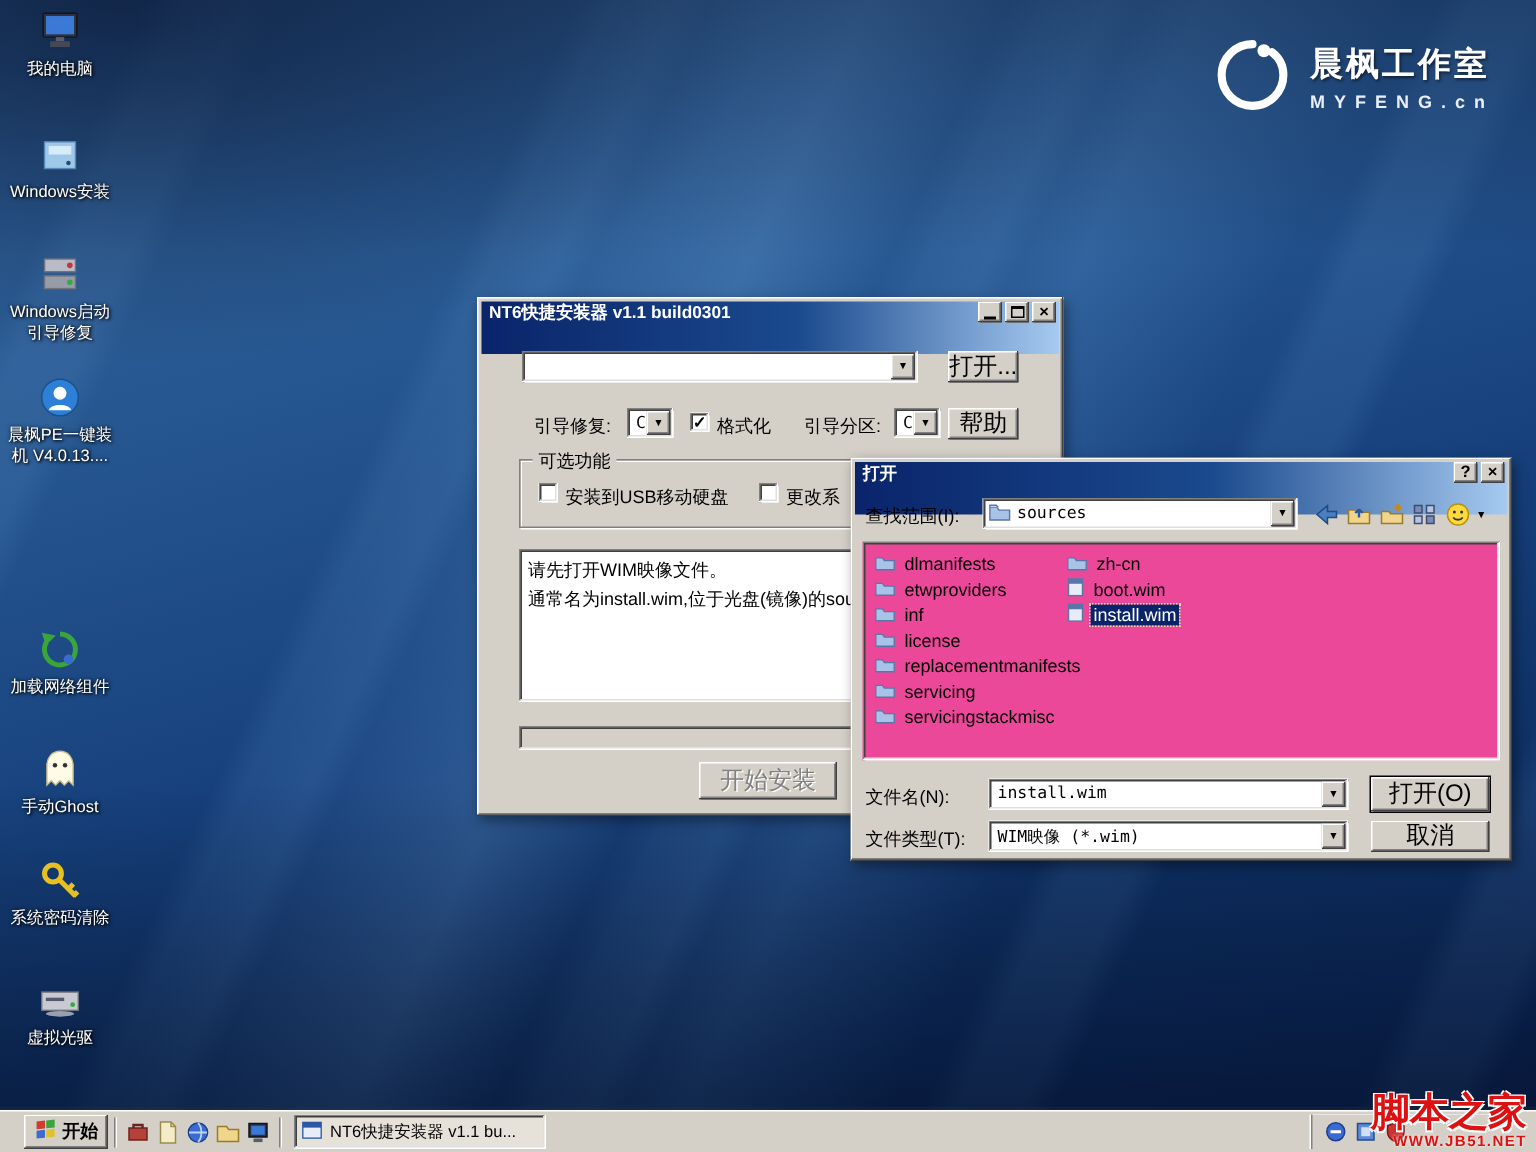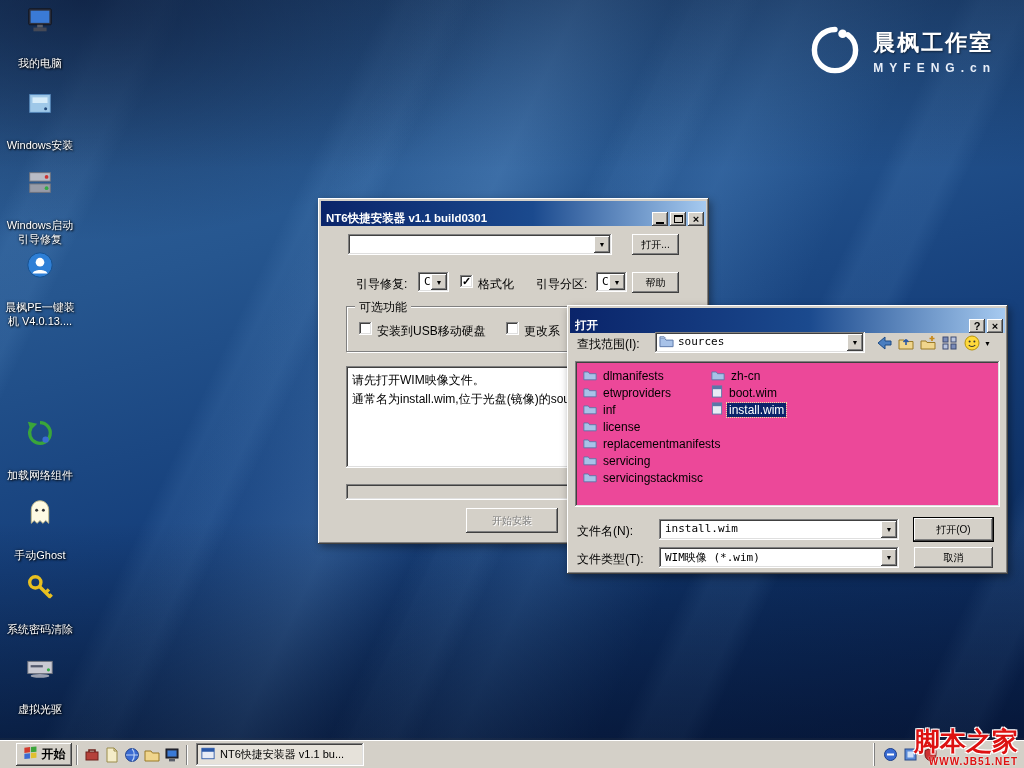--- a/index.html
+++ b/index.html
@@ -10,46 +10,46 @@
     position:relative; width:1024px; height:768px; overflow:hidden;
     background:
       radial-gradient(ellipse 60% 45% at 8% 0%, rgba(4,14,42,.55), transparent 70%),
       linear-gradient(180deg, rgba(4,12,36,.38) 0%, transparent 22%, transparent 68%, rgba(3,10,30,.55) 100%),
       repeating-linear-gradient(115deg, transparent 0 90px, rgba(130,185,240,.10) 110px 150px, transparent 170px 260px),
       linear-gradient(115deg, transparent 30%, rgba(140,195,250,.22) 42%, transparent 50%, rgba(120,180,240,.18) 58%, transparent 68%),
       linear-gradient(165deg, #35689f 0%, #26568f 30%, #16407c 55%, #0e3064 75%, #092251 100%);
   }
 
   
-  .dicon { position:absolute; left:2px; width:76px; display:flex; flex-direction:column; align-items:center; gap:20px; cursor:pointer; }
+  .dicon { position:absolute; left:2px; width:76px; display:flex; flex-direction:column; align-items:center; gap:3px; cursor:pointer; }
   .dicon .ig { width:30px; height:30px; }
   .dlabel { color:#fff; font-size:11px; text-align:center; white-space:pre-line; line-height:1.3;
             text-shadow:1px 1px 2px #000, 0 0 3px rgba(0,0,0,.8); }
 
   
   .logo { position:absolute; top:24px; right:28px; display:flex; align-items:center; gap:12px; }
   .logo-txt { display:flex; flex-direction:column; }
   .logo-title { color:#fff; font-size:22px; font-weight:bold; letter-spacing:2px; text-shadow:1px 1px 2px rgba(0,0,0,.5); }
   .logo-sub { color:#e8eef8; font-size:12px; font-weight:bold; letter-spacing:6px; margin-top:3px; }
   .sunken { box-shadow: inset -1px -1px #ffffff, inset 1px 1px #808080, inset -2px -2px #dfdfdf, inset 2px 2px #404040; }
 
   .window { position:absolute; background:#d4d0c8; padding:3px;
     box-shadow: inset -1px -1px #404040, inset 1px 1px #ffffff, inset -2px -2px #808080, inset 2px 2px #d4d0c8, 2px 3px 8px rgba(0,0,0,.4); }
-  .titlebar { height:25px; background:linear-gradient(90deg,#0a246a 0%,#1b4a8e 55%,#a6caf0 100%);
-    display:flex; align-items:flex-end; padding:0 2px 0 5px; }
+  .titlebar { height:35px; background:linear-gradient(90deg,#0a246a 0%,#1b4a8e 55%,#a6caf0 100%);
+    display:flex; align-items:flex-start; padding:0 2px 0 5px; }
   .title { color:#fff; font-weight:bold; font-size:11.5px; flex:1; white-space:nowrap; overflow:hidden; }
   .tbtn { width:16px; height:14px; background:#d4d0c8; margin-left:2px; display:flex; align-items:center; justify-content:center;
     font-size:11px; font-weight:bold; cursor:pointer;
     box-shadow: inset -1px -1px #404040, inset 1px 1px #ffffff, inset -2px -2px #808080, inset 2px 2px #d4d0c8; }
   .glyph-min { width:8px; height:2px; background:#000; margin-top:8px; }
   .glyph-max { width:9px; height:8px; border:1px solid #000; border-top-width:2px; }
   .client { position:absolute; left:3px; top:22px; right:3px; bottom:3px; }
 
   .btn { position:absolute; background:#d4d0c8; display:flex; align-items:center; justify-content:center;
-    font-size:10px; cursor:pointer;
+    font-size:16px; cursor:pointer;
     box-shadow: inset -1px -1px #404040, inset 1px 1px #ffffff, inset -2px -2px #808080, inset 2px 2px #d4d0c8; }
   .btn.default { box-shadow: inset -1px -1px #404040, inset 1px 1px #ffffff, inset -2px -2px #808080, inset 2px 2px #d4d0c8, 0 0 0 1px #000; }
   .btn.disabled { color:#808080; text-shadow:1px 1px 0 #fff; cursor:default; }
 
   .field { position:absolute; background:#fff;
     box-shadow: inset -1px -1px #ffffff, inset 1px 1px #808080, inset -2px -2px #dfdfdf, inset 2px 2px #404040; }
   .field .fval { position:absolute; left:6px; top:3px; font-family:"DejaVu Sans Mono",monospace; font-size:11px; }
   .combo-arrow { position:absolute; right:2px; top:2px; bottom:2px; width:16px; background:#d4d0c8;
     display:flex; align-items:center; justify-content:center; cursor:pointer;
     box-shadow: inset -1px -1px #404040, inset 1px 1px #ffffff, inset -2px -2px #808080, inset 2px 2px #d4d0c8; }

